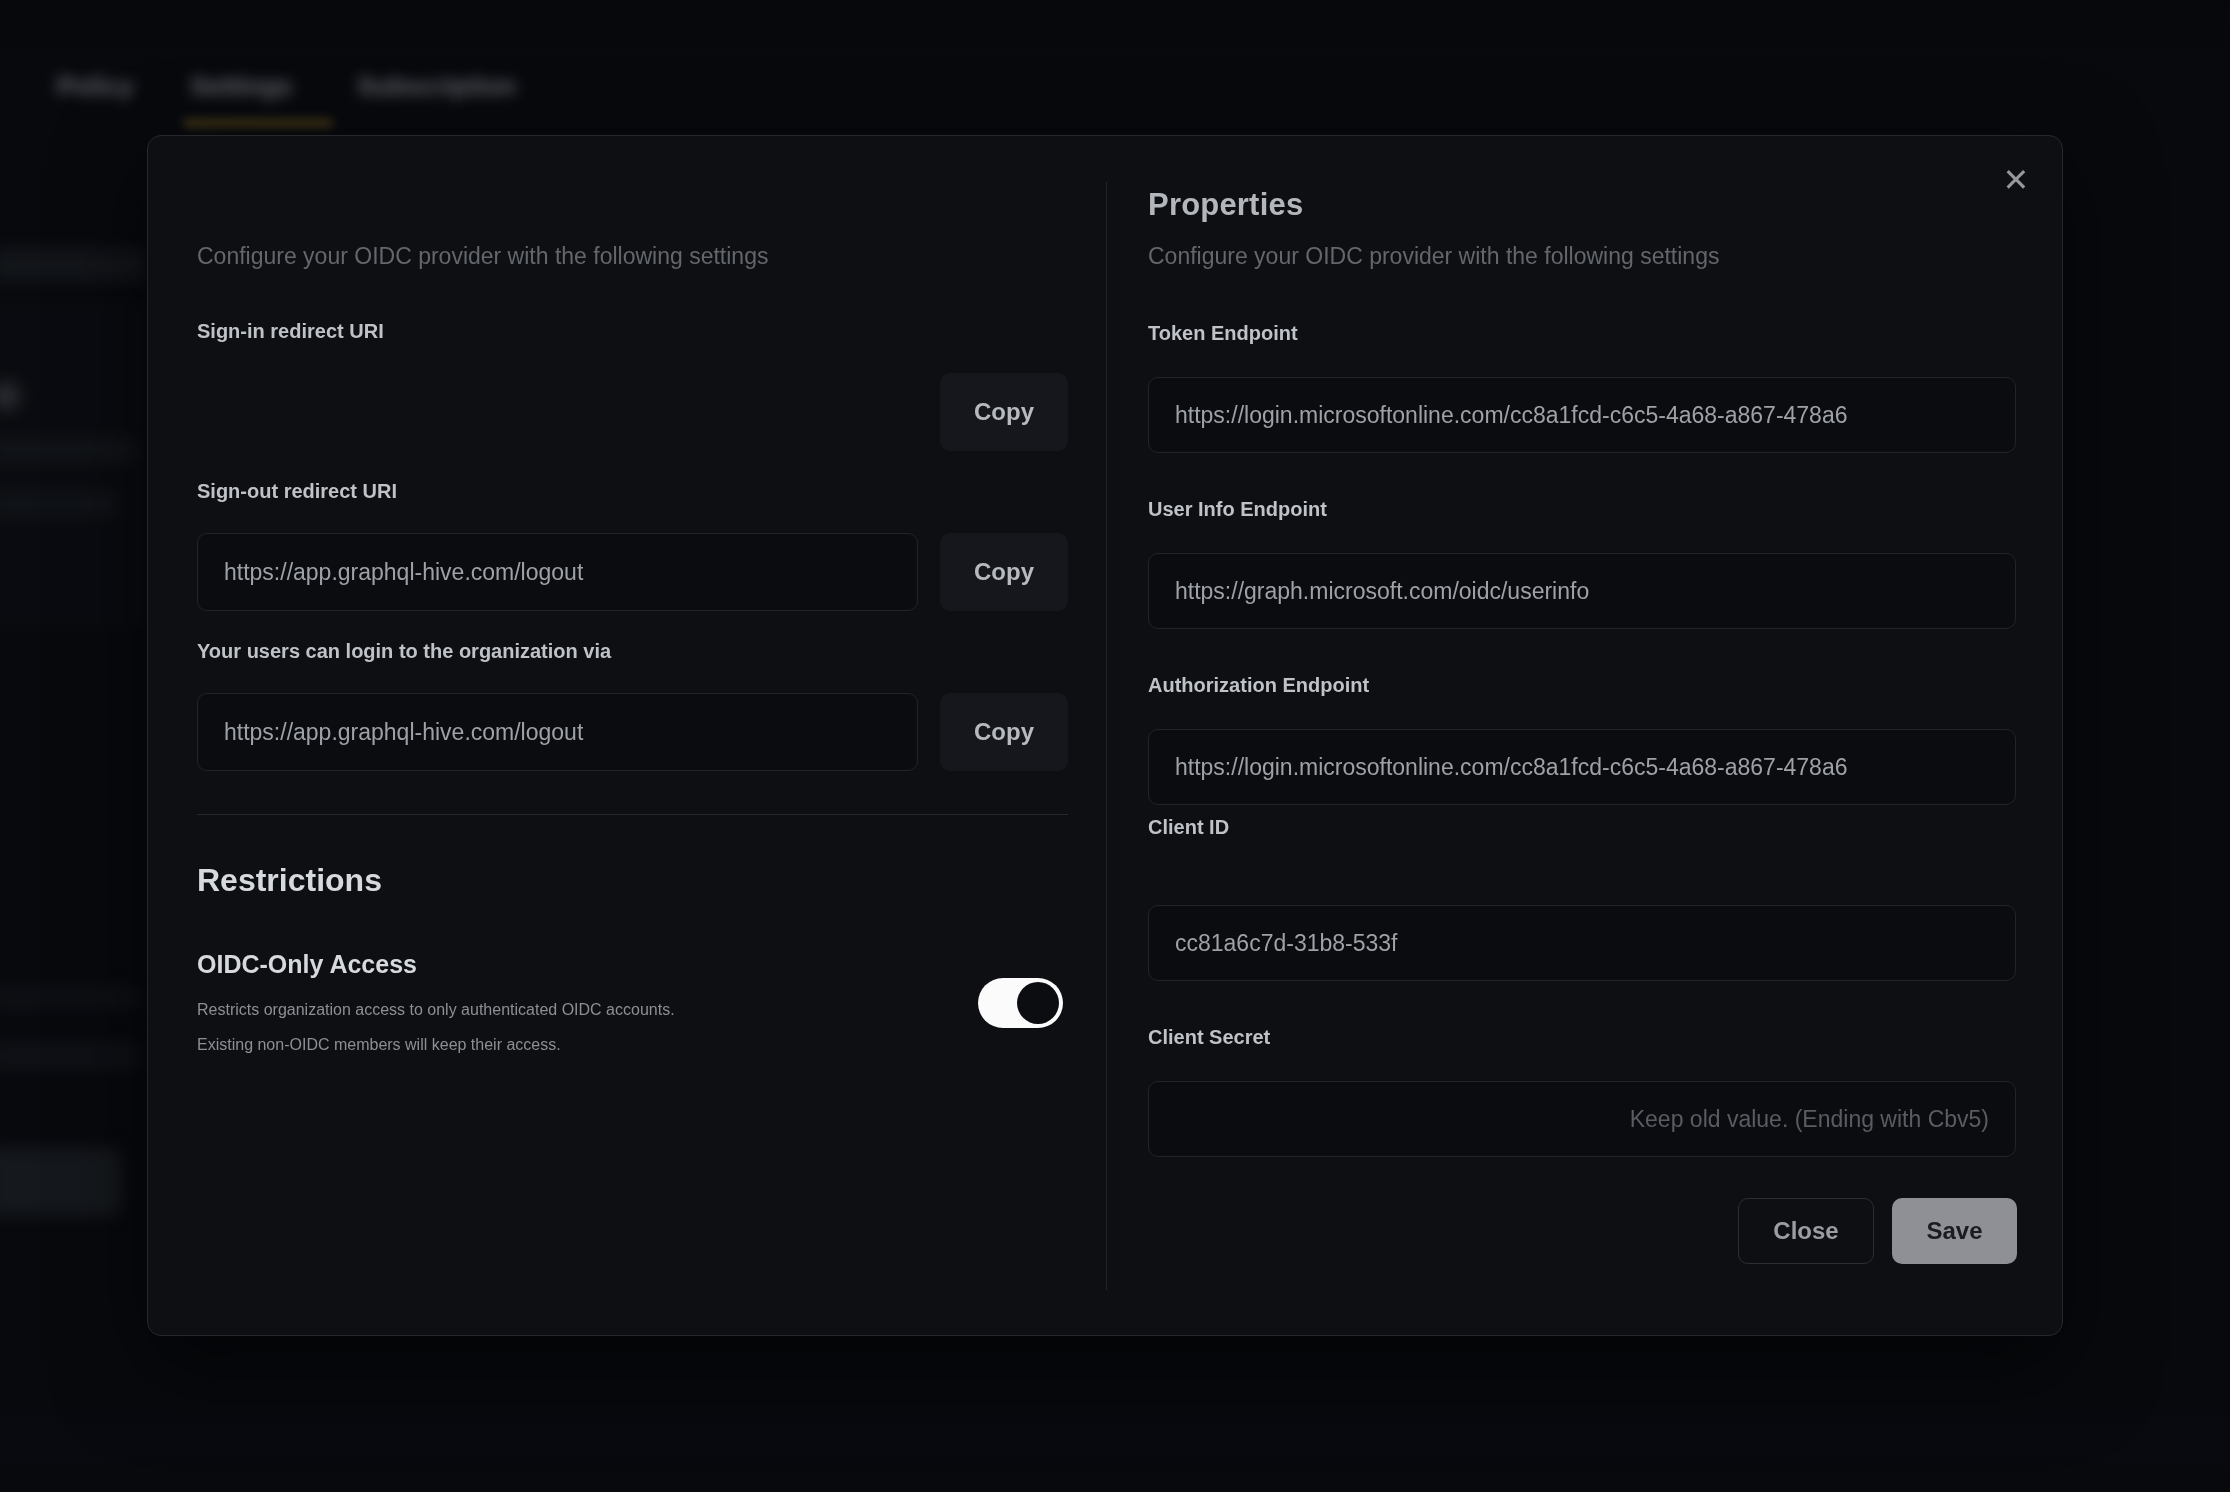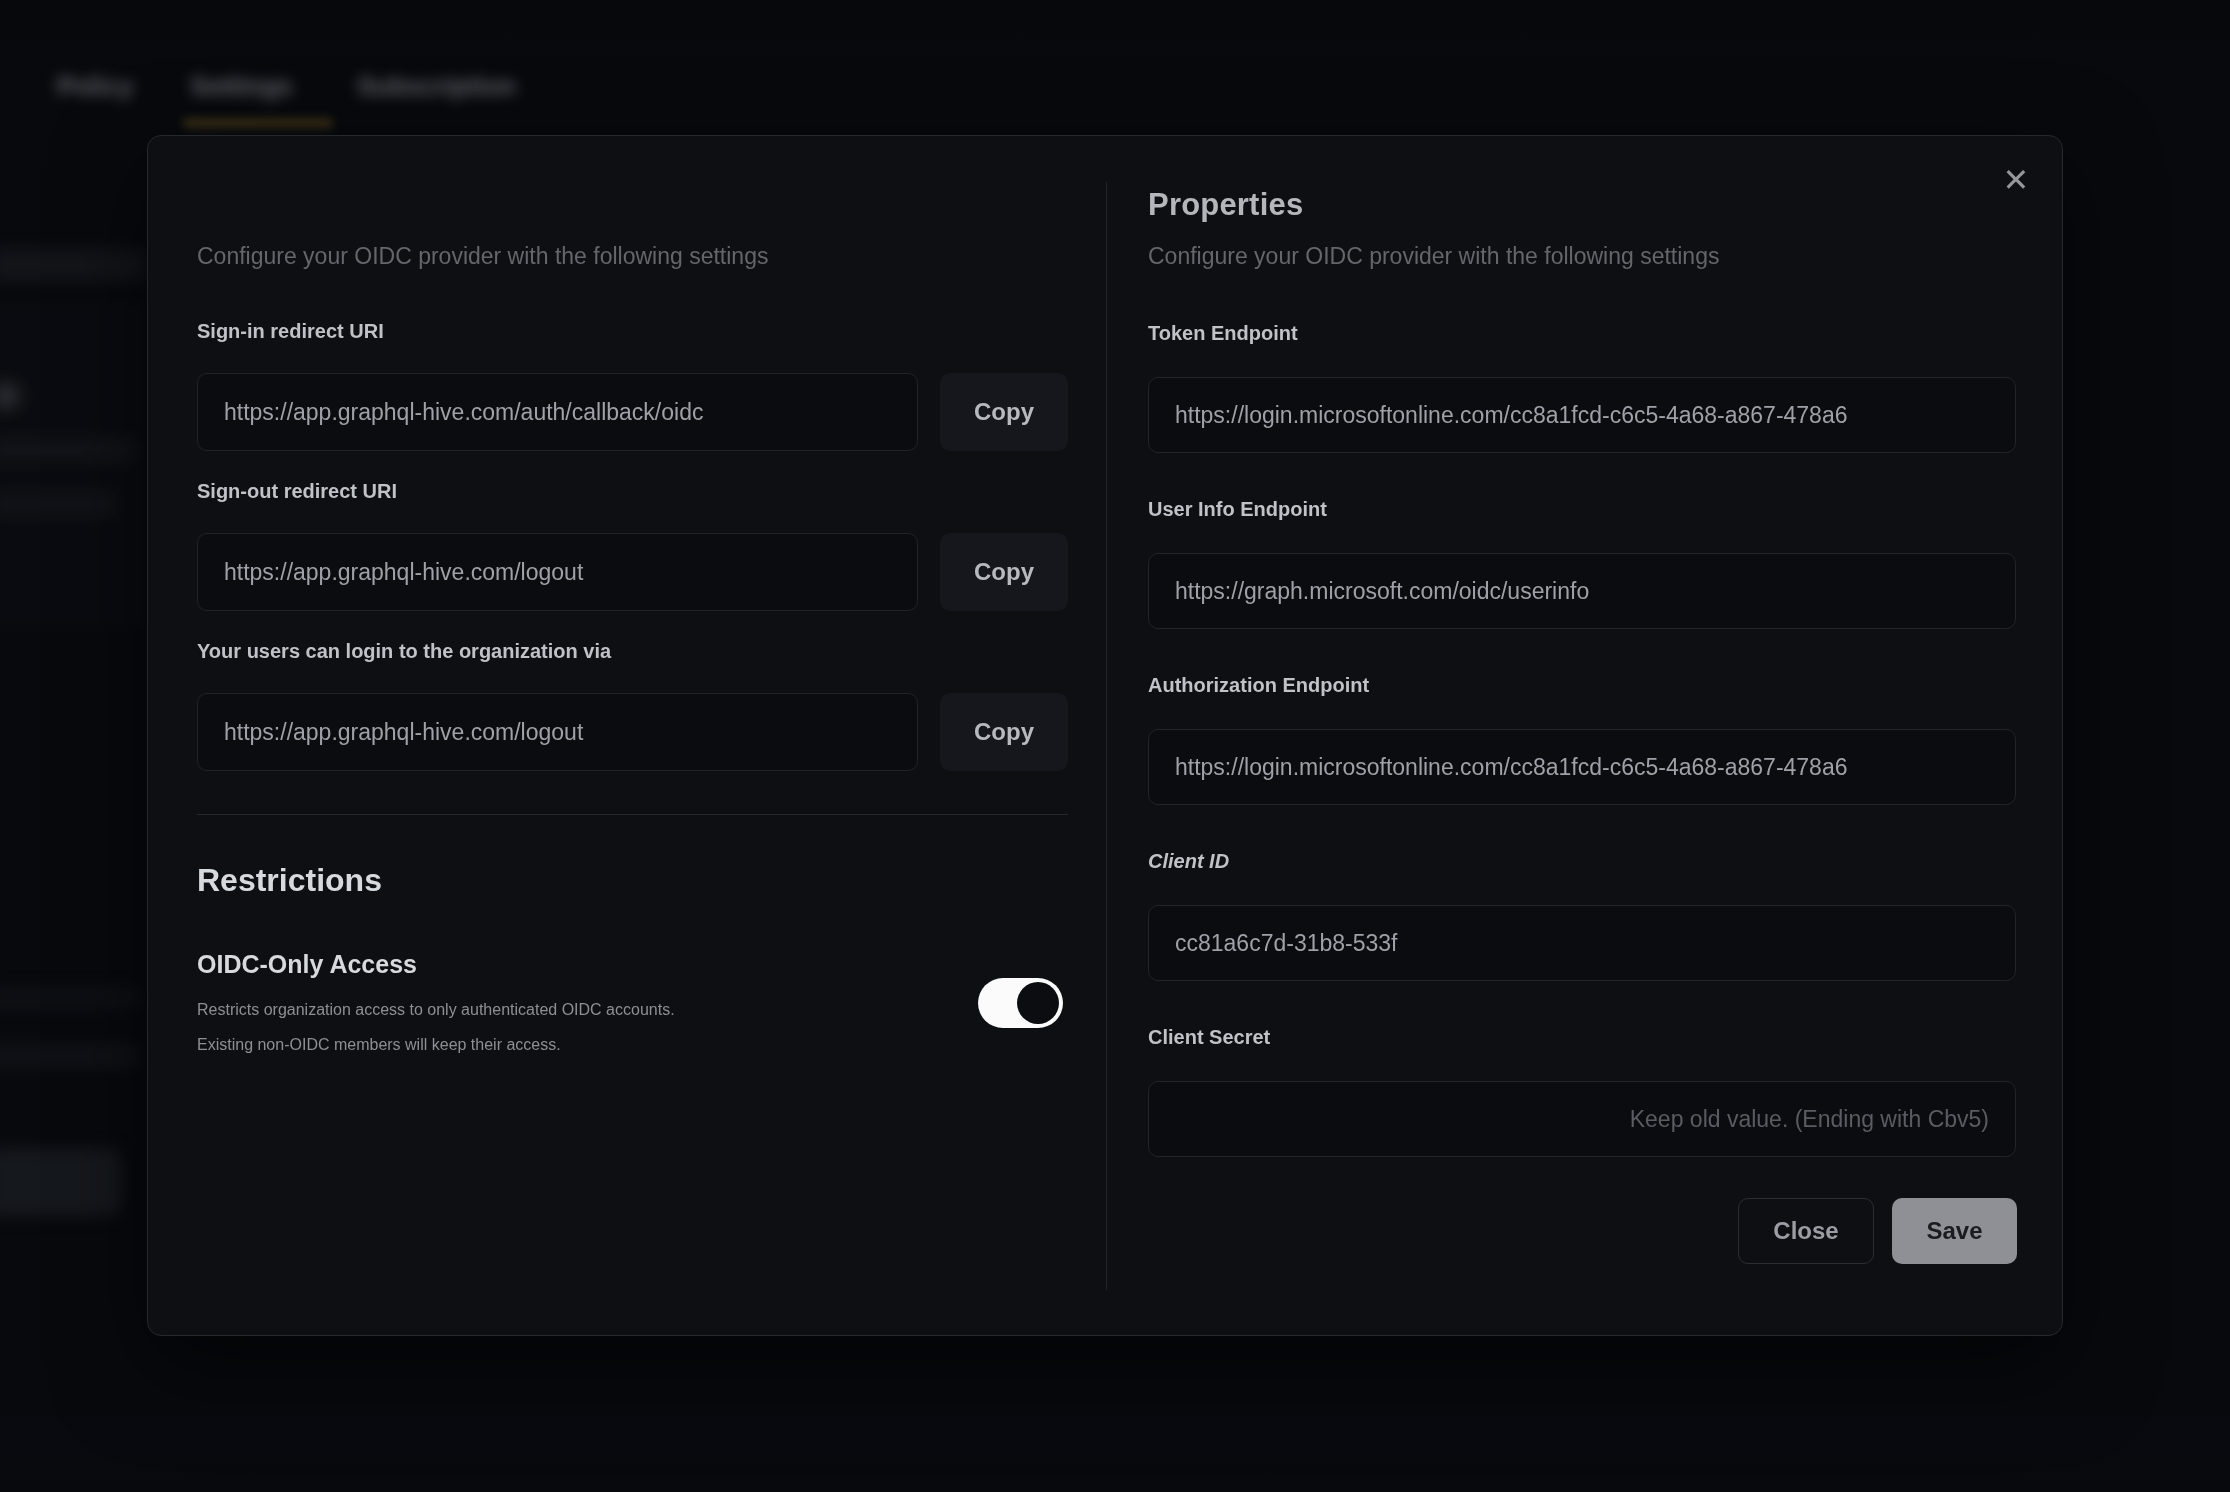--- a/index.html
+++ b/index.html
@@ -89,21 +89,20 @@
 
   <div class="modal"></div>
 
   <div class="vdivider"></div>
 
   <div class="close-x">✕</div>
 
   <div class="col-sub" style="left:197px; top:243px;">Configure your OIDC provider with the following settings</div>
 
   <div class="fld-label" style="left:197px; top:320px;">Sign-in redirect URI</div>
-  <div class="fld-box" style="left:197px; top:373px; width:721px; height:78px;">https://app.graphql-hive.com/auth/callback/oidc</div>
   <button class="copy-btn" style="left:940px; top:373px;">Copy</button>
 
   <div class="fld-label" style="left:197px; top:480px;">Sign-out redirect URI</div>
   <div class="fld-box" style="left:197px; top:533px; width:721px; height:78px;">https://app.graphql-hive.com/logout</div>
   <button class="copy-btn" style="left:940px; top:533px;">Copy</button>
 
   <div class="fld-label" style="left:197px; top:640px;">Your users can login to the organization via</div>
   <div class="fld-box" style="left:197px; top:693px; width:721px; height:78px;">https://app.graphql-hive.com/logout</div>
   <button class="copy-btn" style="left:940px; top:693px;">Copy</button>
 
@@ -124,21 +123,21 @@
 
   <div class="fld-label" style="left:1148px; top:322px;">Token Endpoint</div>
   <div class="fld-box" style="left:1148px; top:377px; width:868px; height:76px;">https://login.microsoftonline.com/cc8a1fcd-c6c5-4a68-a867-478a6</div>
 
   <div class="fld-label" style="left:1148px; top:498px;">User Info Endpoint</div>
   <div class="fld-box" style="left:1148px; top:553px; width:868px; height:76px;">https://graph.microsoft.com/oidc/userinfo</div>
 
   <div class="fld-label" style="left:1148px; top:674px;">Authorization Endpoint</div>
   <div class="fld-box" style="left:1148px; top:729px; width:868px; height:76px;">https://login.microsoftonline.com/cc8a1fcd-c6c5-4a68-a867-478a6</div>
 
-  <div class="fld-label" style="left:1148px; top:850px;font-style:italic;">Client ID</div>
+  <div class="fld-label" style="left:1148px; top:816px;">Client ID</div>
   <div class="fld-box" style="left:1148px; top:905px; width:868px; height:76px;">cc81a6c7d-31b8-533f</div>
 
   <div class="fld-label" style="left:1148px; top:1026px;">Client Secret</div>
   <input class="secret-input" style="left: 1148px; top: 1081px; width: 868px; height: 76px; text-align: right;" type="text" placeholder="Keep old value. (Ending with Cbv5)">
 
   <button class="btn-close">Close</button>
   <button class="btn-save">Save</button>
 
 </div>
 

